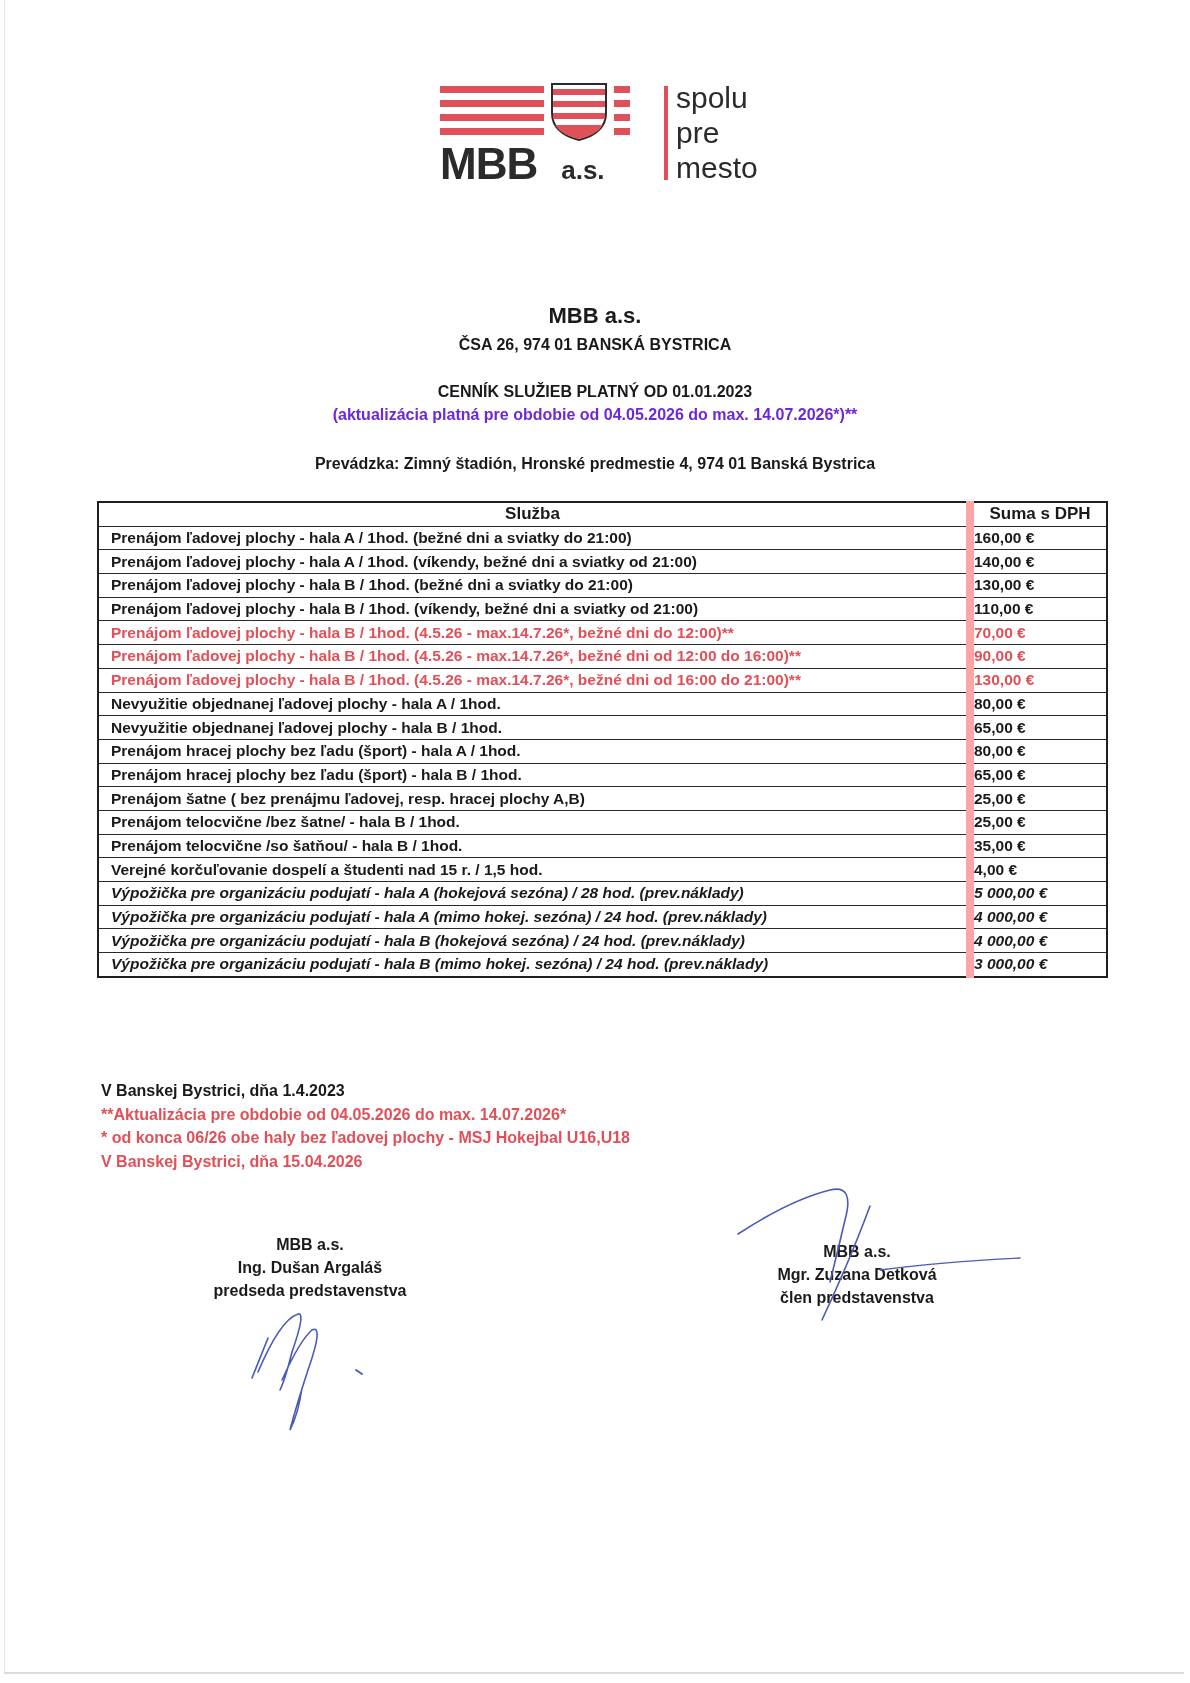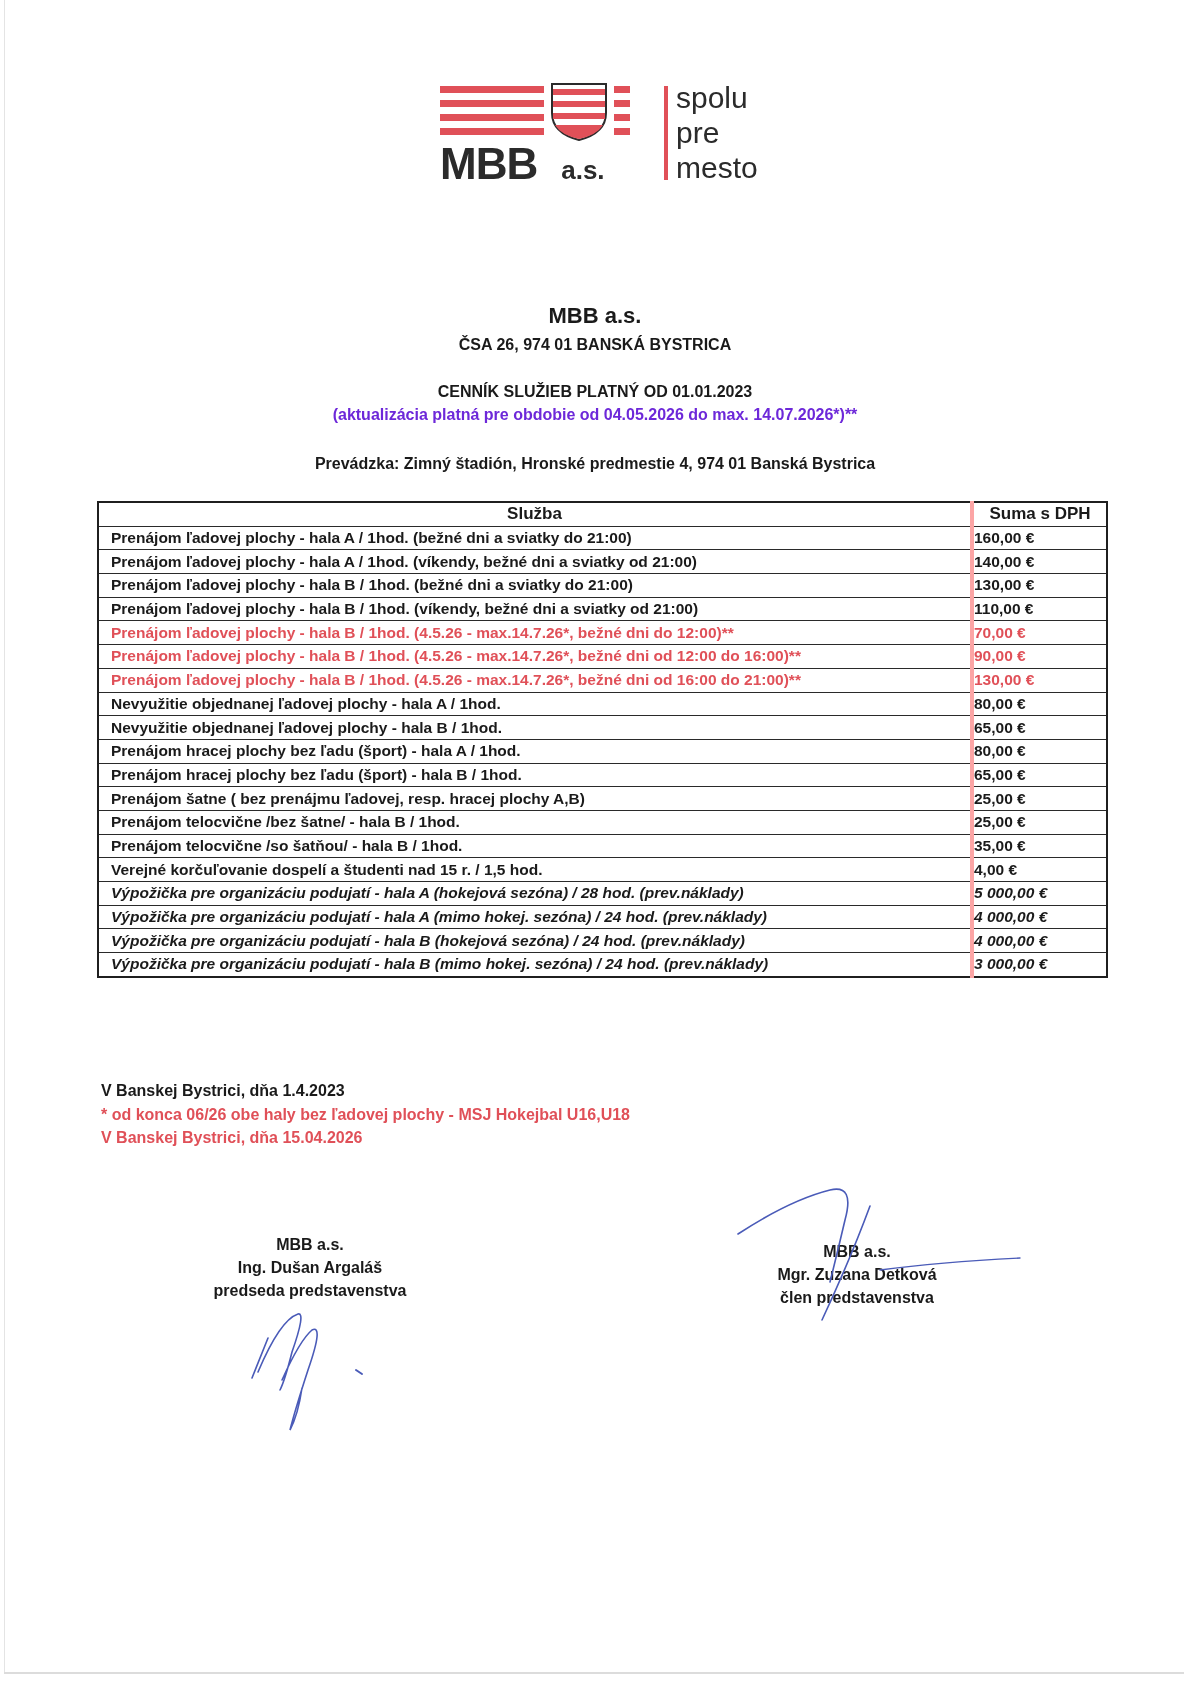--- a/index.html
+++ b/index.html
@@ -26,21 +26,21 @@
 
   table.prices { position:absolute; left:97px; top:501px; width:1011px; border-collapse:collapse;
                  border:2px solid #1f1f1f; font-weight:bold; font-size:15.5px; }
   table.prices td, table.prices th { border:1px solid #2a2a2a; padding:0 3px 0 12px; height:22.7px; line-height:22px; white-space:nowrap; }
   table.prices th { font-size:17px; text-align:center; padding:0; }
   table.prices th.col-price { text-align:center; }
   table.prices td.price { text-align:left; padding:0 4px 0 0; width:128px; }
   table.prices td.svc { text-align:left;border-radius:7px; }
   tr.red td { color:#e05058; }
   tr.italic td { font-style:italic; }
-  table.prices th.col-svc, table.prices td.svc { border-right:4px solid #fca5a5; }
+  table.prices th.col-svc, table.prices td.svc { border-right:8px solid #fca5a5; }
 
   .foot { position:absolute; left:101px; font-weight:bold; font-size:16px; line-height:23.5px; }
   .foot .red { color:#e05058; }
   .sig { position:absolute; text-align:center; font-weight:bold; font-size:16px; line-height:23px; }
   .sig-left { left:190px; top:1233px; width:240px; }
   .sig-right { left:752px; top:1240px; width:210px; }
   svg.scribble { position:absolute; overflow:visible; }
 </style>
 </head>
 <body>
@@ -161,20 +161,21 @@
       </tr>
       <tr class="italic">
         <td class="svc">Výpožička pre organizáciu podujatí - hala B (mimo hokej. sezóna) / 24 hod. (prev.náklady)</td>
         <td class="price">3 000,00 €</td>
       </tr>
     </tbody>
 </table>
 
 <div class="foot" style="top:1079px;">
   <div>V Banskej Bystrici, dňa 1.4.2023</div>
+  <div class="red">**Aktualizácia pre obdobie od 04.05.2026 do max. 14.07.2026*</div>
   <div class="red">* od konca 06/26 obe haly bez ľadovej plochy - MSJ Hokejbal U16,U18</div>
   <div class="red">V Banskej Bystrici,  dňa 15.04.2026</div>
 </div>
 
 <div class="sig sig-left">
   <div>MBB a.s.</div>
   <div>Ing. Dušan Argaláš</div>
   <div>predseda predstavenstva</div>
 </div>
 <svg class="scribble" style="left:240px;top:1310px;" width="150" height="140" viewBox="0 0 150 140">

